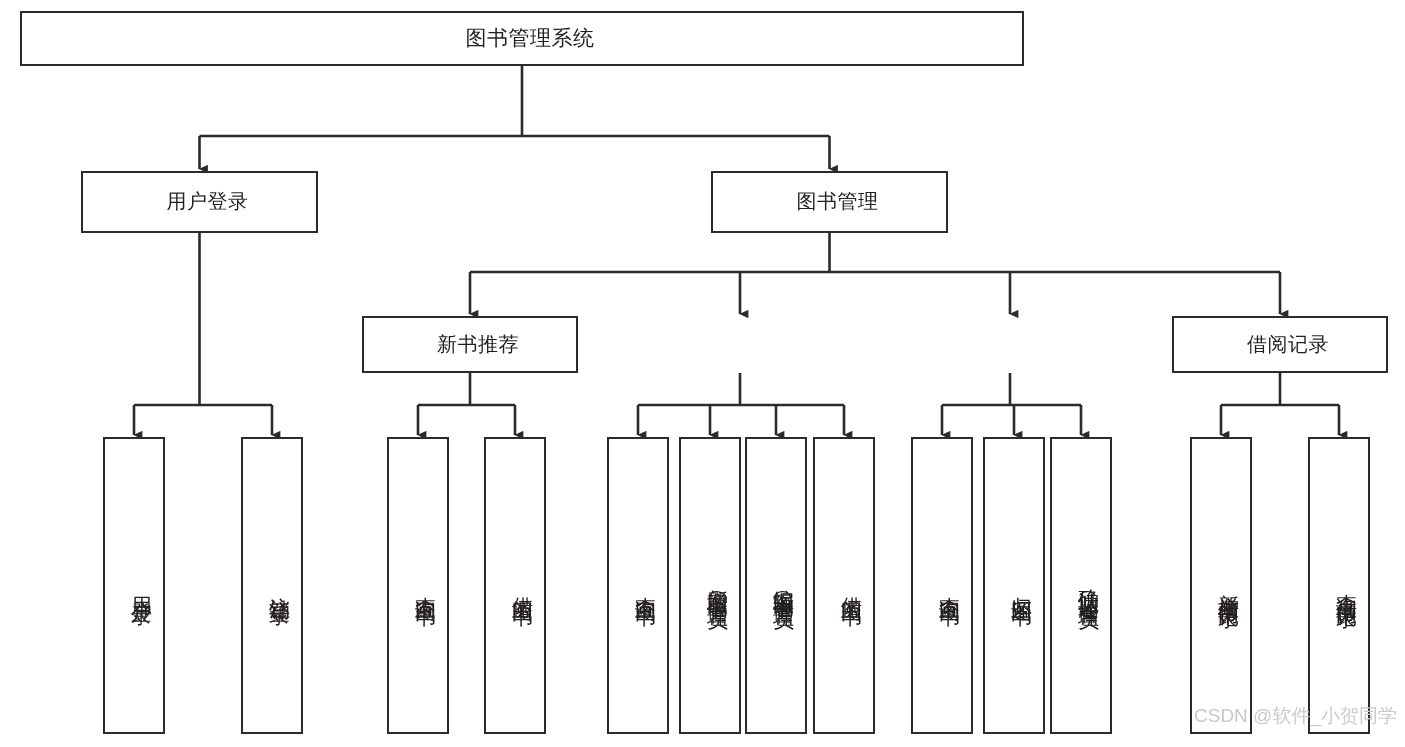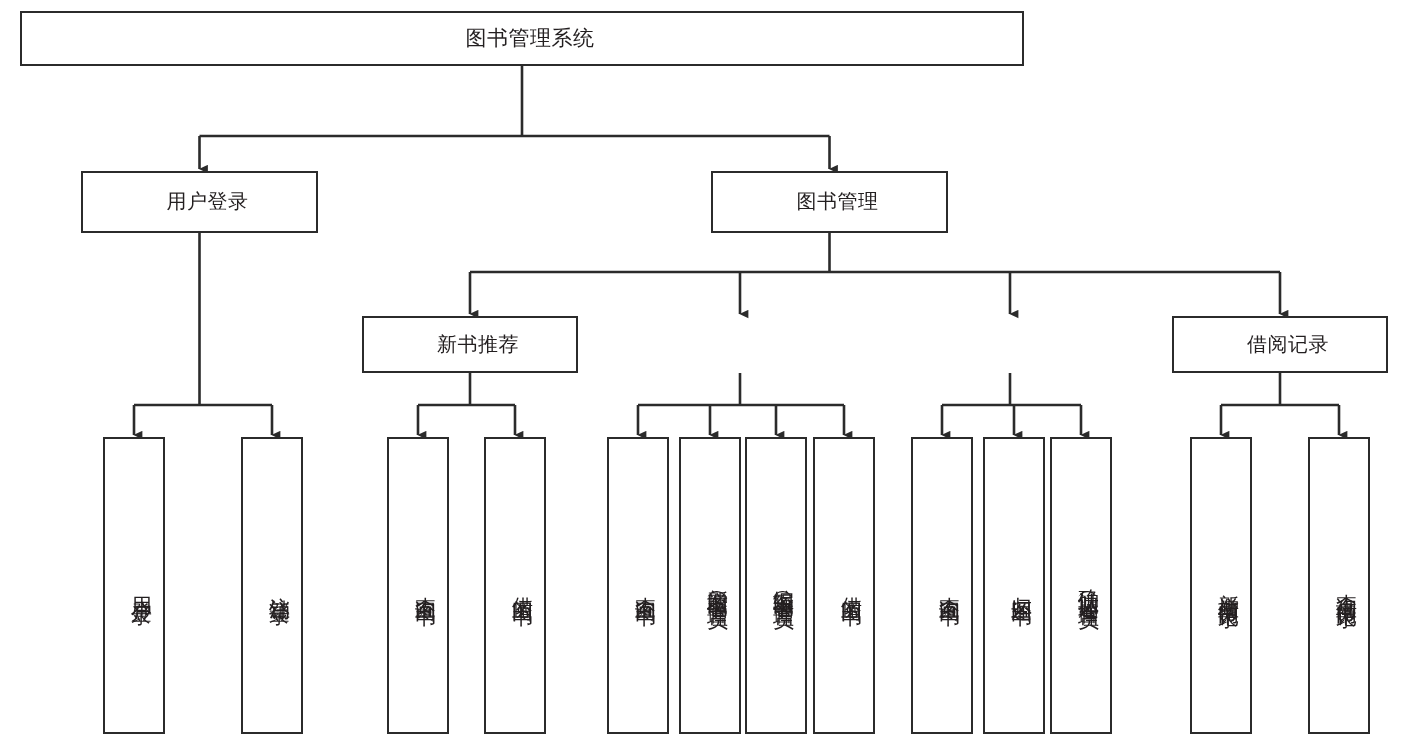--- a/index.html
+++ b/index.html
@@ -160,14 +160,15 @@
   <div class="node-box leaf" style="left:1050px; top:437px; width:62px; height:297px;">
     <span class="node-label">确认归还（管理员）</span>
   </div>
   <div class="node-box leaf" style="left:1190px; top:437px; width:62px; height:297px;">
     <span class="node-label">新增借阅记录</span>
   </div>
   <div class="node-box leaf" style="left:1308px; top:437px; width:62px; height:297px;">
     <span class="node-label">查询借阅记录</span>
   </div>
 
+  <div class="watermark" style="left:1194px; top:703px;">CSDN @软件_小贺同学</div>
 
 </div>
 
 </body></html>

